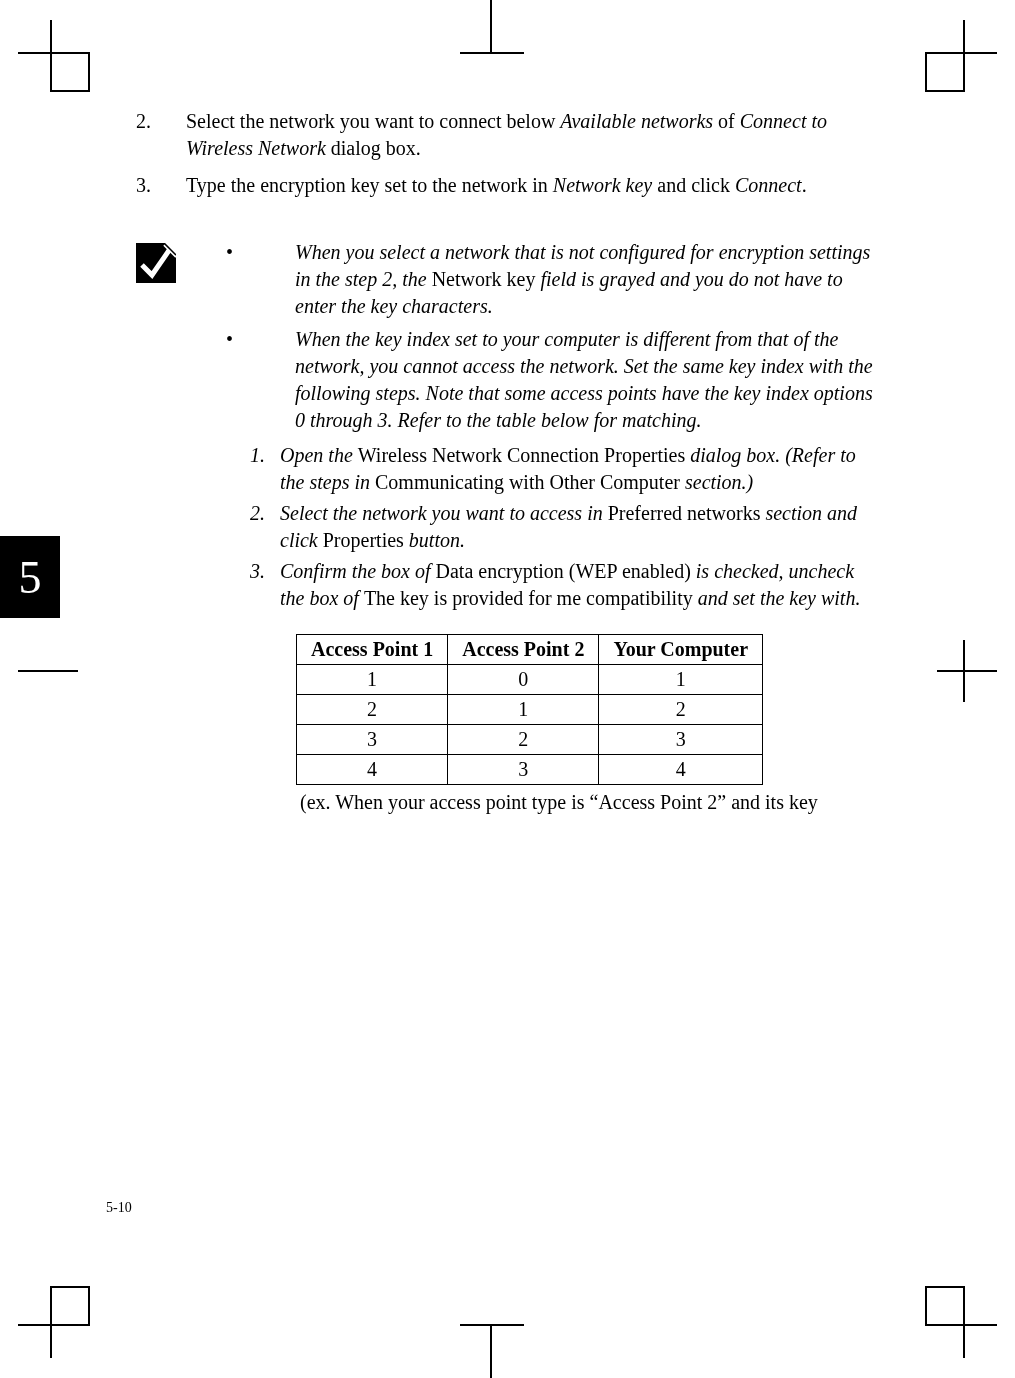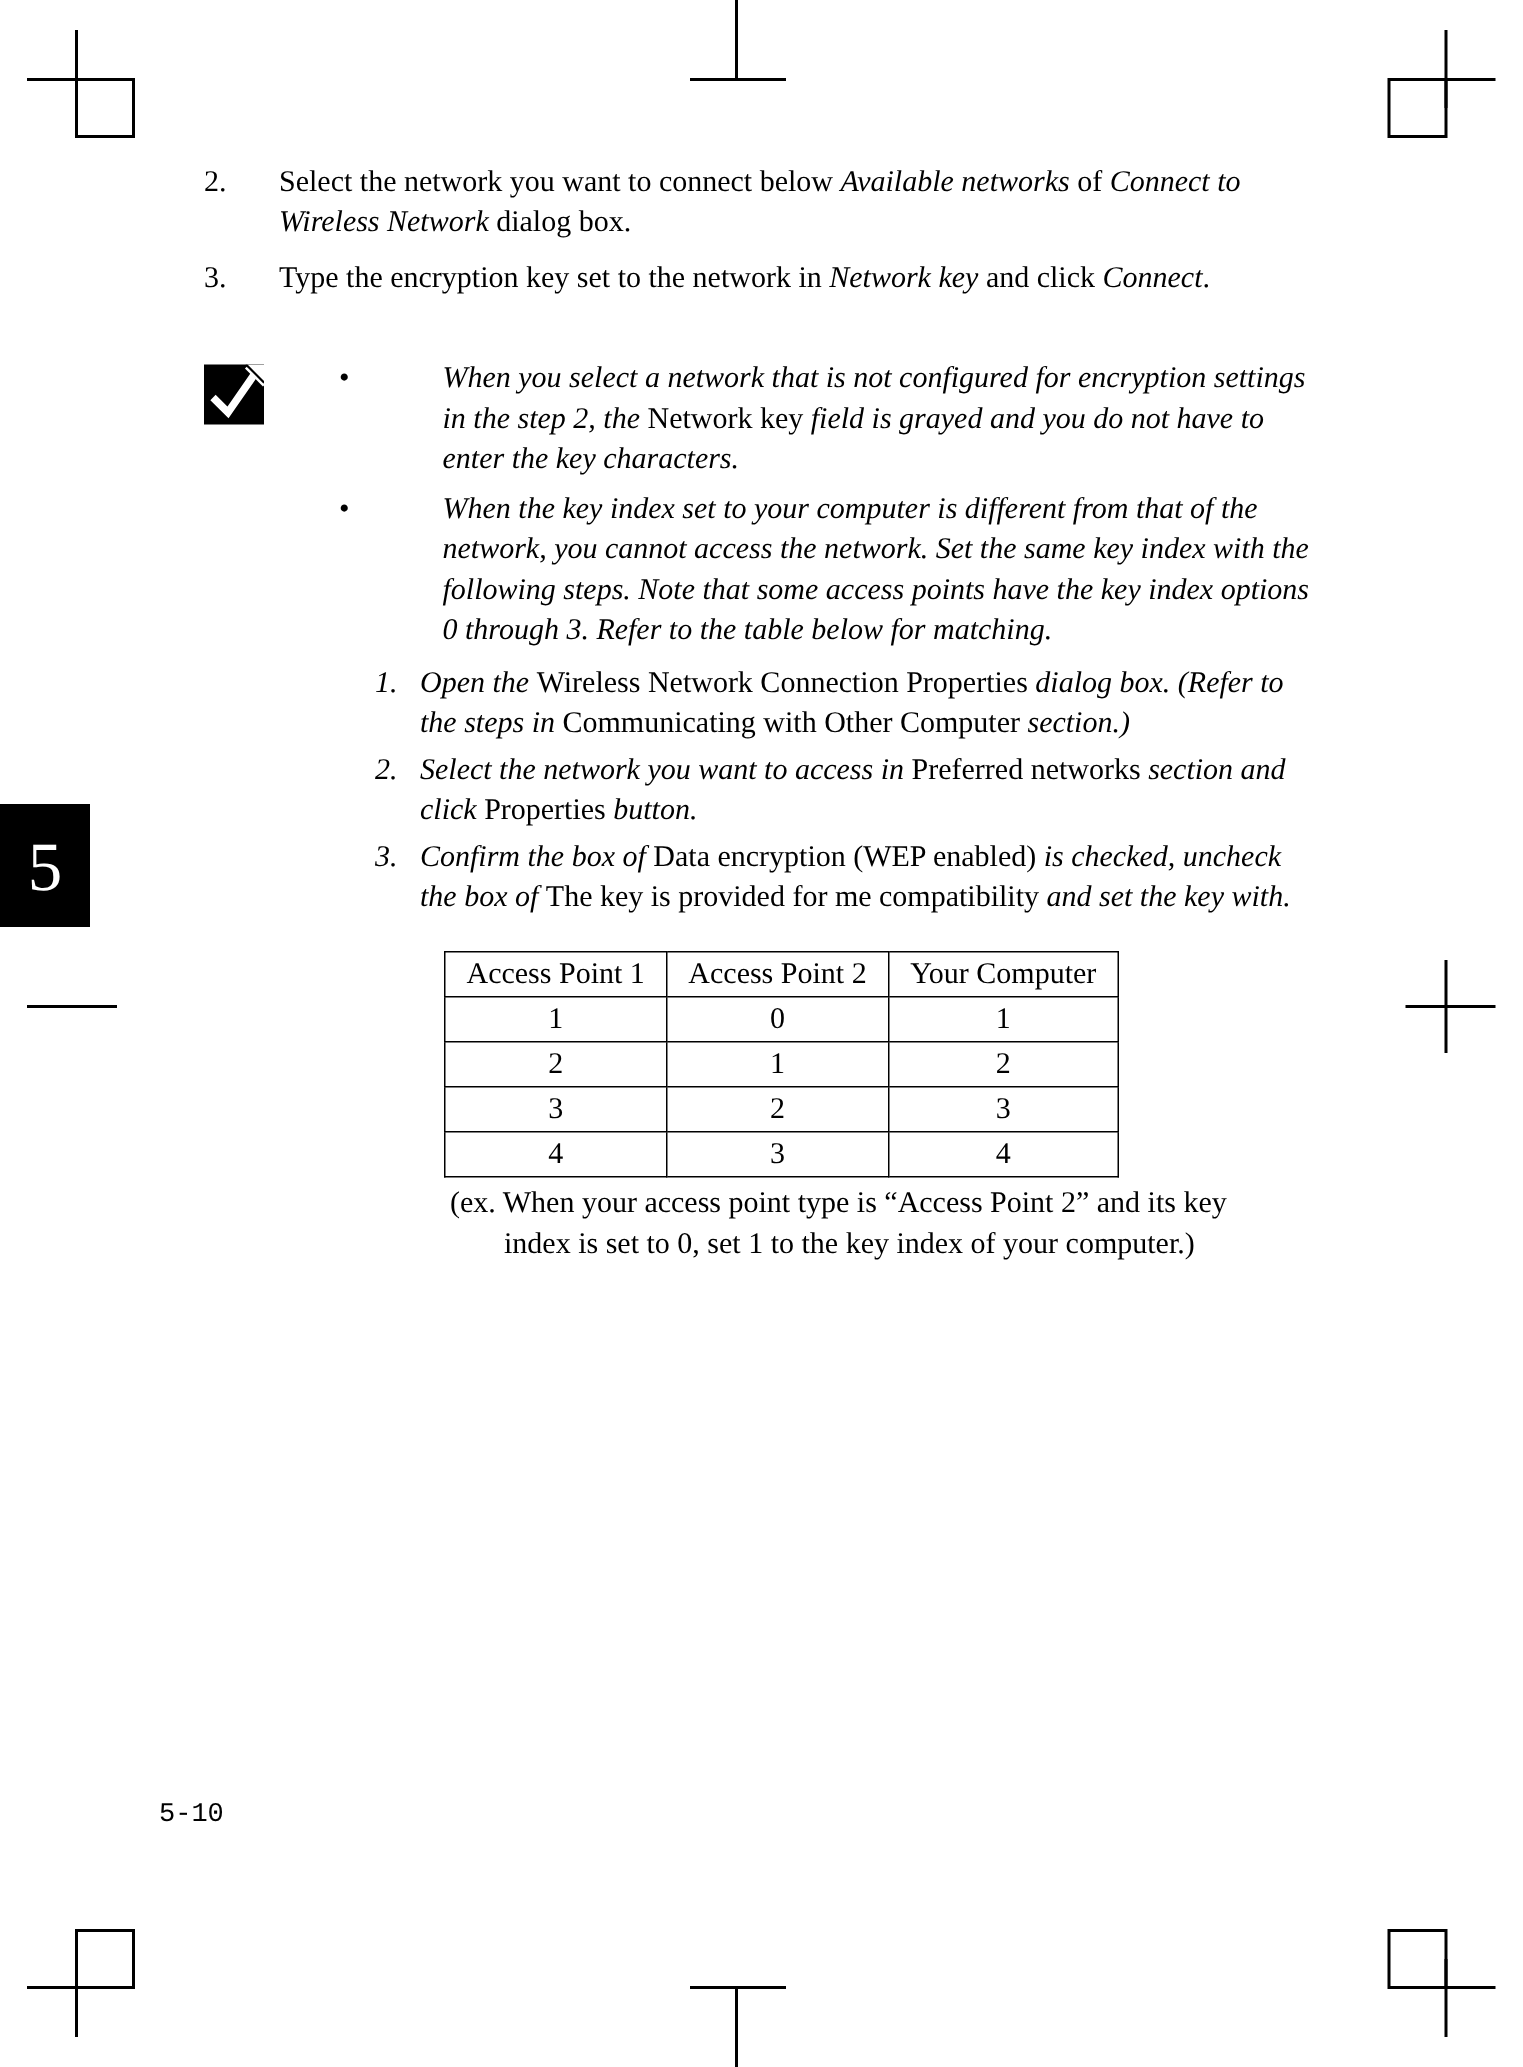--- a/index.html
+++ b/index.html
@@ -97,21 +97,21 @@
     border-collapse: collapse;
     font-size: 20px;
   }
   table.keytab th, table.keytab td {
     border: 1px solid #000;
     padding: 1px 14px;
     text-align: center;
     font-weight: normal;
   }
   table.keytab th {
-    font-weight: normal;
+    font-weight: bold;
   }
   .example {
     font-size: 20px;
     margin-top: 4px;
     margin-left: 4px;
     line-height: 1.35;
   }
   .chapter-tab {
     position: absolute;
     left: 0;
@@ -123,22 +123,22 @@
     font-size: 46px;
     font-family: "Times New Roman", serif;
     display: flex;
     align-items: center;
     justify-content: center;
   }
   .page-num {
     position: absolute;
     left: 106px;
     top: 1200px;
-    font-family: Liberation Mono, monospace;
-    font-size: 18px;
+    font-family: Liberation Serif, serif;
+    font-size: 14px;
   }
 </style>
 </head>
 <body>
 
 <div class="crop" style="left:50px; top:20px; width:2px; height:52px;"></div>
 <div class="crop" style="left:18px; top:52px; width:52px; height:2px;"></div>
 <div class="crop" style="left:50px; top:52px; width:36px; height:36px; border:2px solid #000; background:transparent;"></div>
 
 <div class="crop" style="left:490px; top:0px; width:2px; height:54px;"></div>
@@ -257,20 +257,19 @@
           </tr>
           <tr>
             <td>4</td>
             <td>3</td>
             <td>4</td>
           </tr>
         </tbody>
           </table>
         <div class="example">
           <span>(ex. When your access point type is “Access Point 2” and its key</span><br>
-          <span style="margin-left:36px; display:inline-block;">index is set to 0, set 1 to the key index of your computer.)</span>
         </div>
       </div>
 
     </div>
   </div>
 
 </div>
 
 </body></html>

